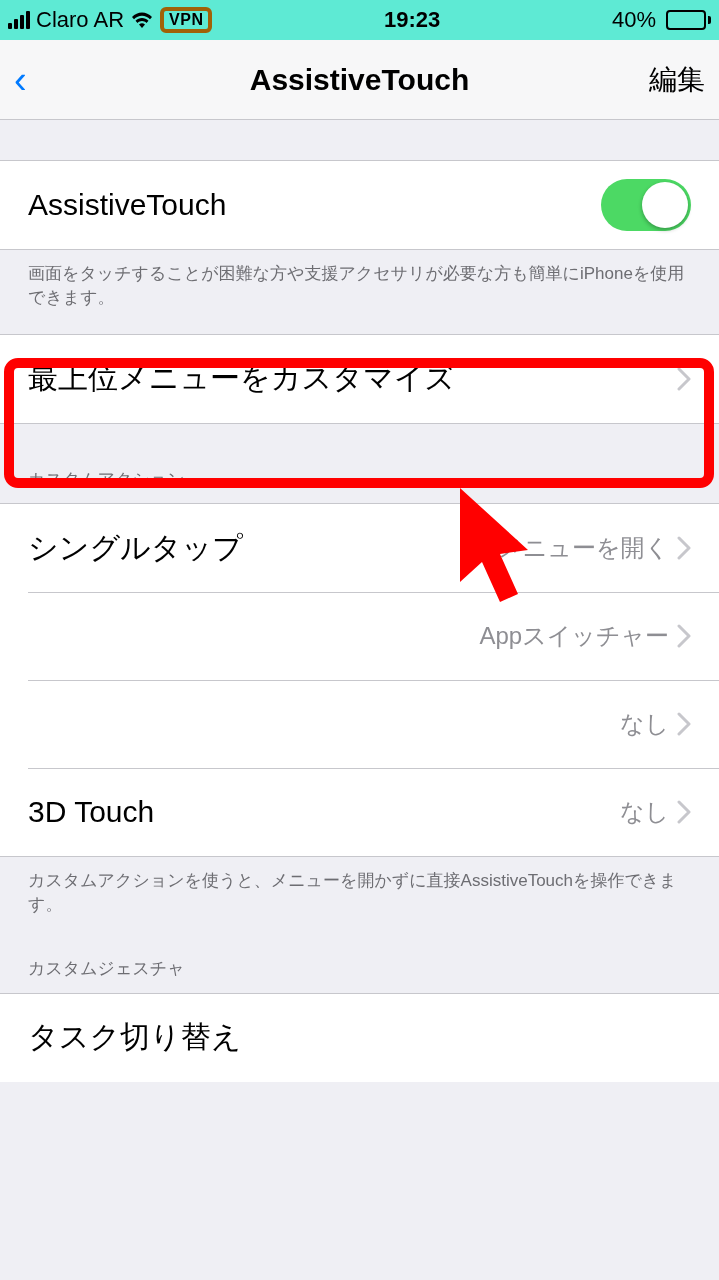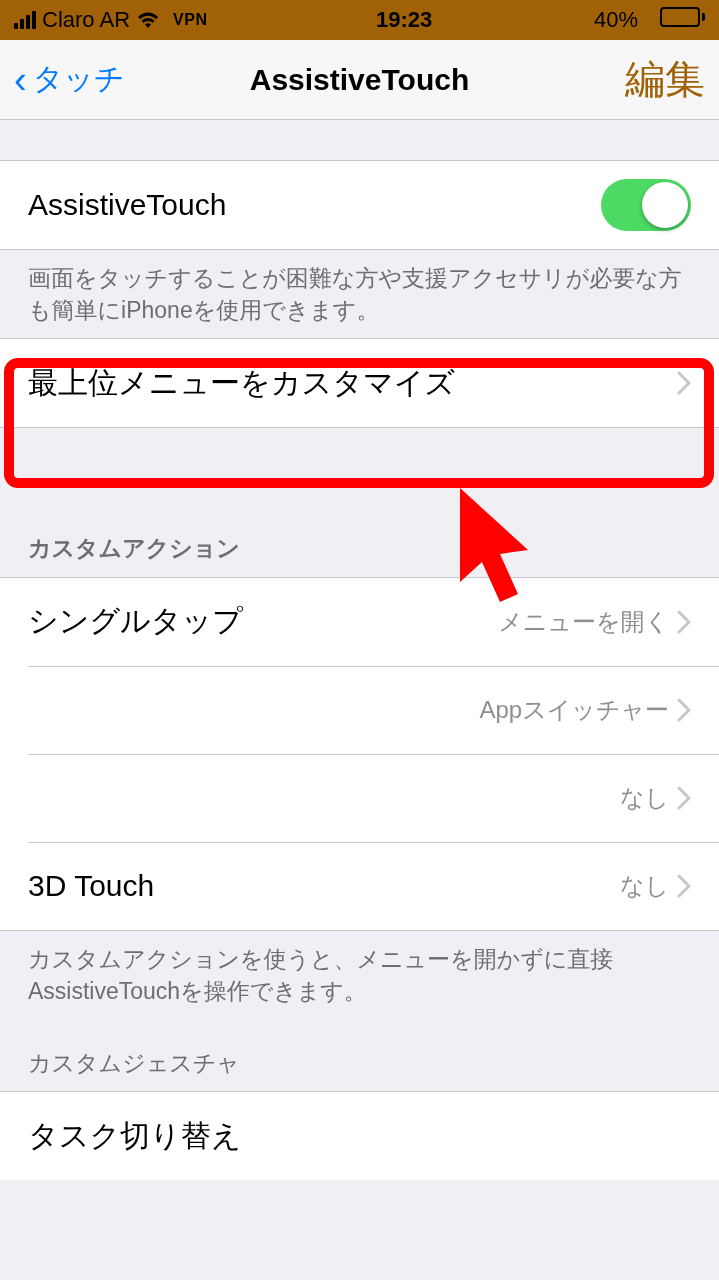--- a/index.html
+++ b/index.html
@@ -12,40 +12,40 @@
     body {
       width: 719px;
       height: 1280px;
       background: #efeff4;
       position: relative;
       overflow: hidden;
     }
     
     .status-bar {
       height: 40px;
-      background: #a16207;
+      background: #5eead4;
       display: flex;
       align-items: center;
       justify-content: space-between;
-      padding: 0 14px;
+      padding: 0 8px;
       font-size: 22px;
       font-weight: 500;
       color: #000;
     }
     .status-left { display: flex; align-items: center; gap: 6px; }
-    .status-right { display: flex; align-items: flex-start; gap: 22px; }
+    .status-right { display: flex; align-items: center; gap: 10px; }
     .signal-bars { display:inline-flex; align-items:flex-end; gap:2px; }
     .signal-bars span { width:4px; background:#000; display:inline-block; border-radius:1px;}
     .signal-bars span:nth-child(1){height:6px;}
     .signal-bars span:nth-child(2){height:10px;}
     .signal-bars span:nth-child(3){height:14px;}
     .signal-bars span:nth-child(4){height:18px;}
     .wifi-icon svg { display:block; }
     .vpn-badge {
-      border:2px solid #a16207; border-radius:6px; padding:0 5px;
+      border:4px solid #a16207; border-radius:6px; padding:0 5px;
       font-size:16px; font-weight:600; letter-spacing:0.5px;
     }
     .battery {
       display:inline-flex; align-items:center; gap:2px;
     }
     .battery-body {
       width:40px; height:20px; border:2px solid #000; border-radius:4px;
       position:relative; padding:2px;
     }
     .battery-fill { height:100%; width:40%; background:#000; border-radius:1px;}
@@ -60,24 +60,24 @@
     }
     .nav-back {
       display:flex; align-items:center; color:#007aff;
       font-size:30px; gap:2px;
     }
     .nav-back .chev { font-size:38px; line-height:1; font-weight:500; margin-right:4px;}
     .nav-title {
       font-size:30px; font-weight:600; color:#000;
       position:absolute; left:0; right:0; text-align:center; pointer-events:none;
     }
-    .nav-edit { color:#a16207; font-size:40px; }
+    .nav-edit { color:#000000; font-size:28px; }
     .section-header, .section-footer {
       padding: 12px 28px;
-      font-size:23px;
+      font-size:17px;
       color:#6d6d72;
       line-height:1.4;
     }
     .section-header { padding-top: 28px; padding-bottom:12px; }
     .cell-group {
       background:#fff;
       border-top:1px solid #c7c7cc;
       border-bottom:1px solid #c7c7cc;
     }
     .cell {
@@ -152,49 +152,48 @@
     <span class="battery">
       <span class="battery-body"><span class="battery-fill"></span></span>
       <span class="battery-tip"></span>
     </span>
   </div>
 </div>
 
 <div class="nav-bar" style="position:relative;">
   <div class="nav-back">
     <span class="chev">‹</span>
-    <span>タッチ</span>
   </div>
   <div class="nav-title">AssistiveTouch</div>
   <div class="nav-edit">編集</div>
 </div>
 
 <div class="spacer-top"></div>
 <div class="cell-group">
   <div class="cell">
     <span class="cell-label">AssistiveTouch</span>
     <span class="toggle">
       <span class="toggle-knob"></span>
     </span>
   </div>
 </div>
 <div class="section-footer">画面をタッチすることが困難な方や支援アクセサリが必要な方も簡単にiPhoneを使用できます。</div>
 
-<div class="cell-group" style="margin-top:0;">
+<div class="cell-group" style="margin-top:12px;">
   <div class="cell">
     <span class="cell-label">最上位メニューをカスタマイズ</span>
     <span class="chevron-right">
       <svg width="14" height="24">
           <path d="M2 2 L12 12 L2 22" stroke="#c7c7cc" stroke-width="3" fill="none" stroke-linecap="round" stroke-linejoin="round"></path>
         </svg>
     </span>
   </div>
 </div>
 
-<div class="section-header" style="padding-top:104px;font-weight:bold;">カスタムアクション</div>
+<div class="section-header" style="padding-top:44px;">カスタムアクション</div>
 <div class="cell-group">
   <div class="cell">
     <span class="cell-label">シングルタップ</span>
     <span class="cell-value">メニューを開く</span>
     <span class="chevron-right">
       <svg width="14" height="24">
           <path d="M2 2 L12 12 L2 22" stroke="#c7c7cc" stroke-width="3" fill="none" stroke-linecap="round" stroke-linejoin="round"></path>
         </svg>
     </span>
   </div>

